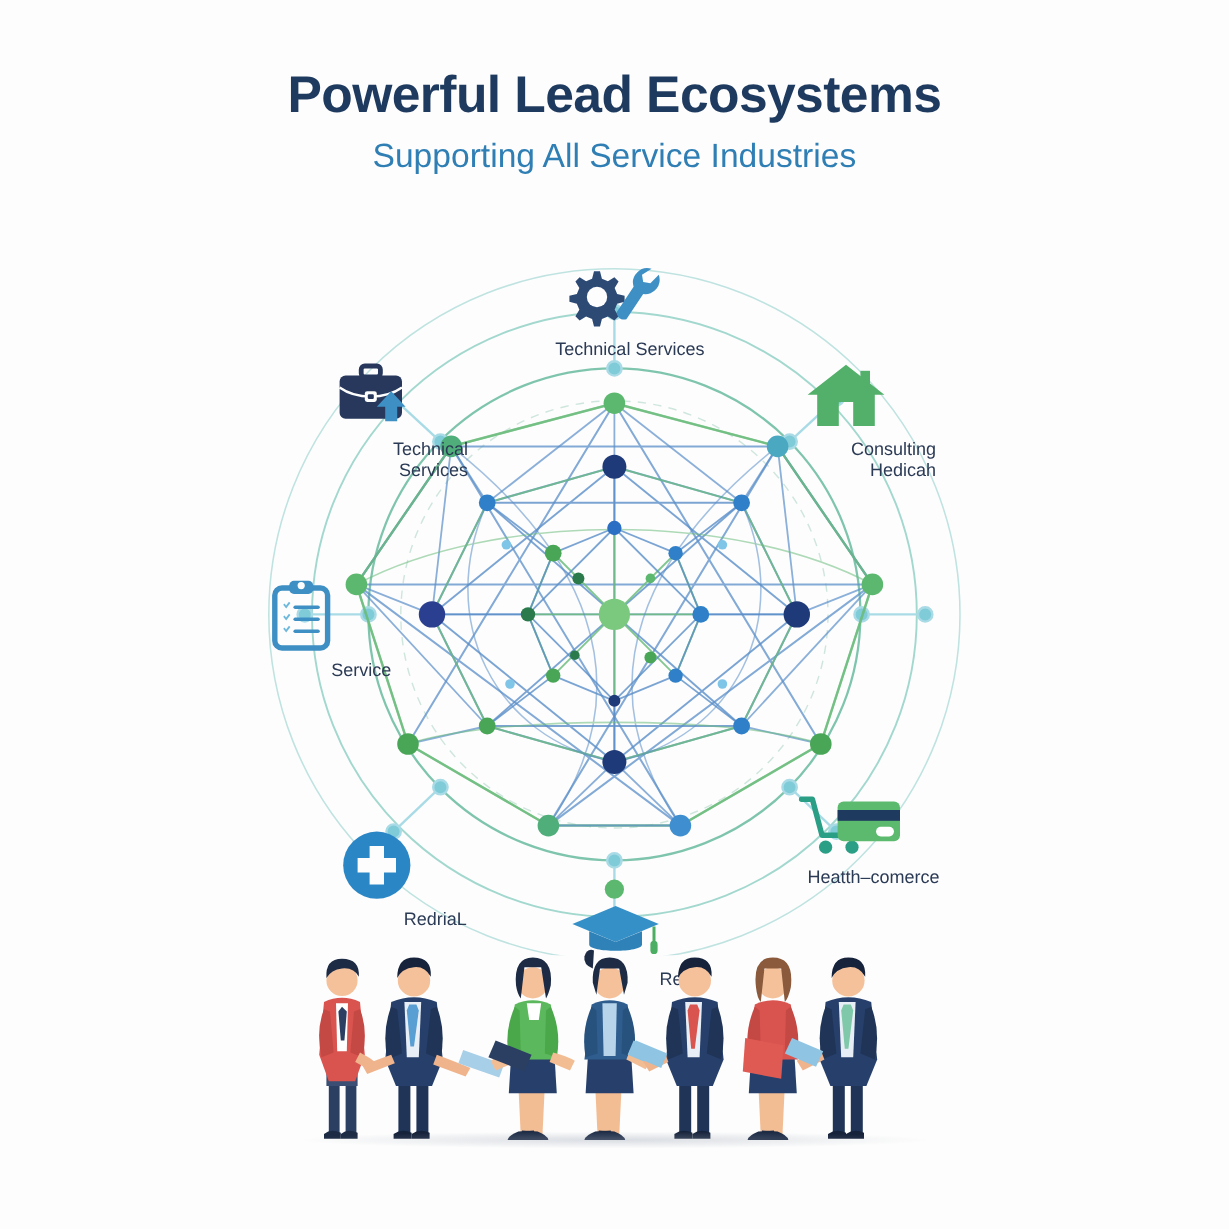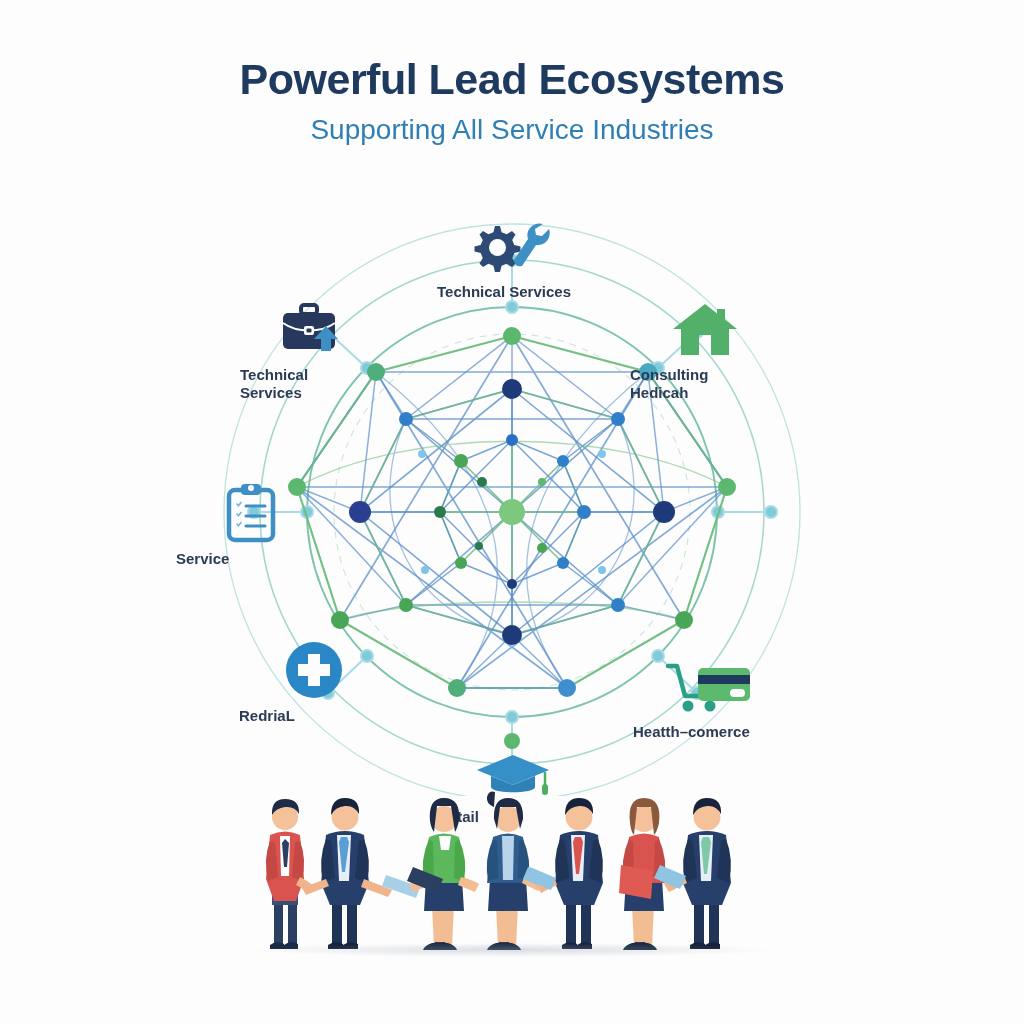--- a/index.html
+++ b/index.html
@@ -21,32 +21,32 @@
   }
   .subtitle{
     font-size:28px;color:#2f7fb5;margin:12px 0 0 0;line-height:1.1;
   }
 
   
   .network{position:absolute;left:182px;top:196px;width:660px;height:600px;}
   .net-svg{position:absolute;left:0;top:0;}
 
   
-  .node{position:absolute;text-align:left;width:150px;font-weight:bold;}
+  .node{position:absolute;text-align:right;width:150px;}
   .node .glyph{height:62px;display:flex;align-items:flex-end;justify-content:center;}
   .node .lbl{
     font-size:15px;color:#2b3a55;line-height:1.18;margin-top:7px;
     white-space:pre-line;
   }
   #node-tech-top{left:437px;top:214px;}
   #node-tech-left{left:240px;top:297px;}
   #node-consult{left:630px;top:297px;}
   #node-medical-left{left:176px;top:481px;}
   #node-health{left:698px;top:481px;}
-  #node-medical-bottom{left:239px;top:638px;}
+  #node-medical-bottom{left:239px;top:689px;}
   #node-retail-comm{left:633px;top:654px;}
   #node-retail{left:438px;top:739px;}
 
   
   .people{position:absolute;left:236px;top:779px;width:552px;height:200px;}
   .shadow{
     position:absolute;left:16px;top:164px;width:520px;height:14px;
     background:radial-gradient(ellipse at center,rgba(150,160,175,.35) 0%,rgba(150,160,175,0) 72%);
   }
 </style>

